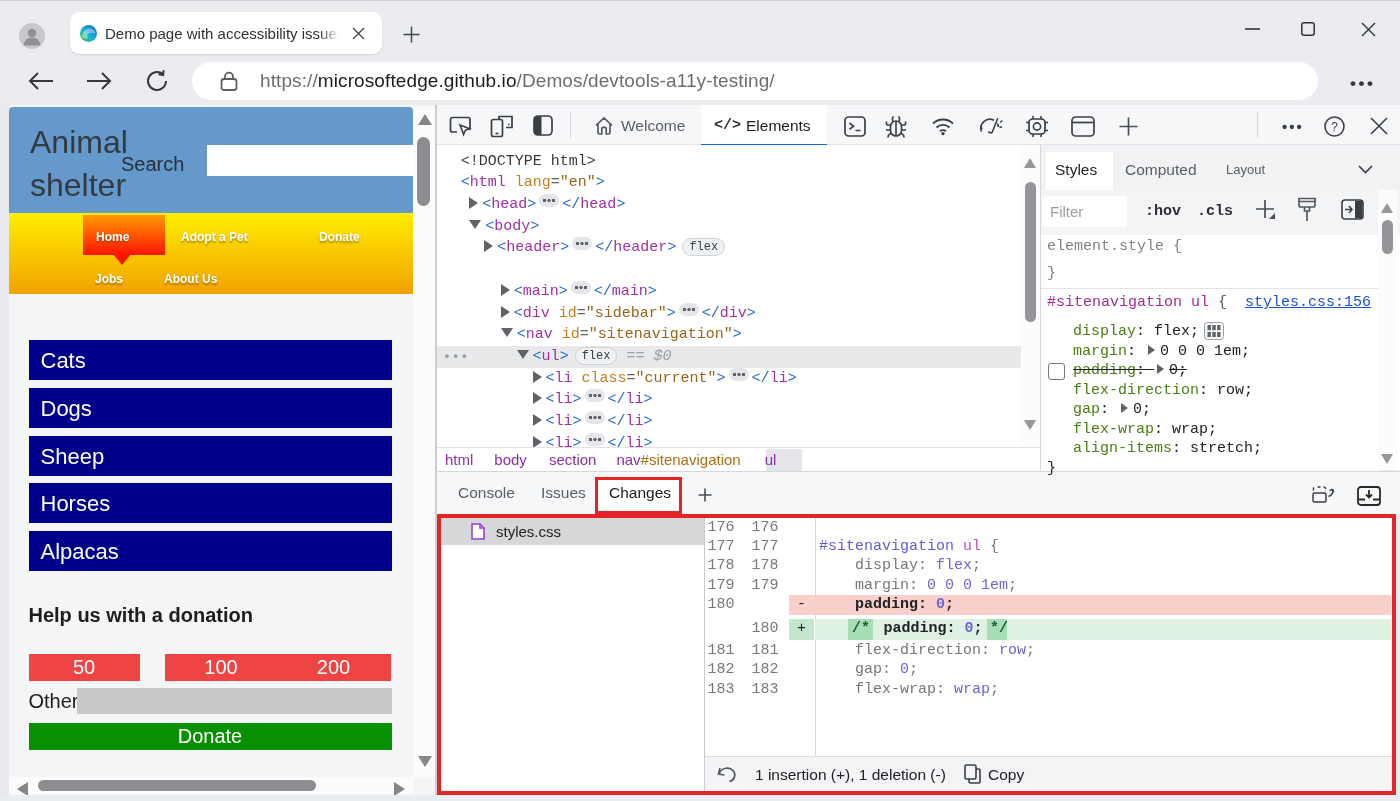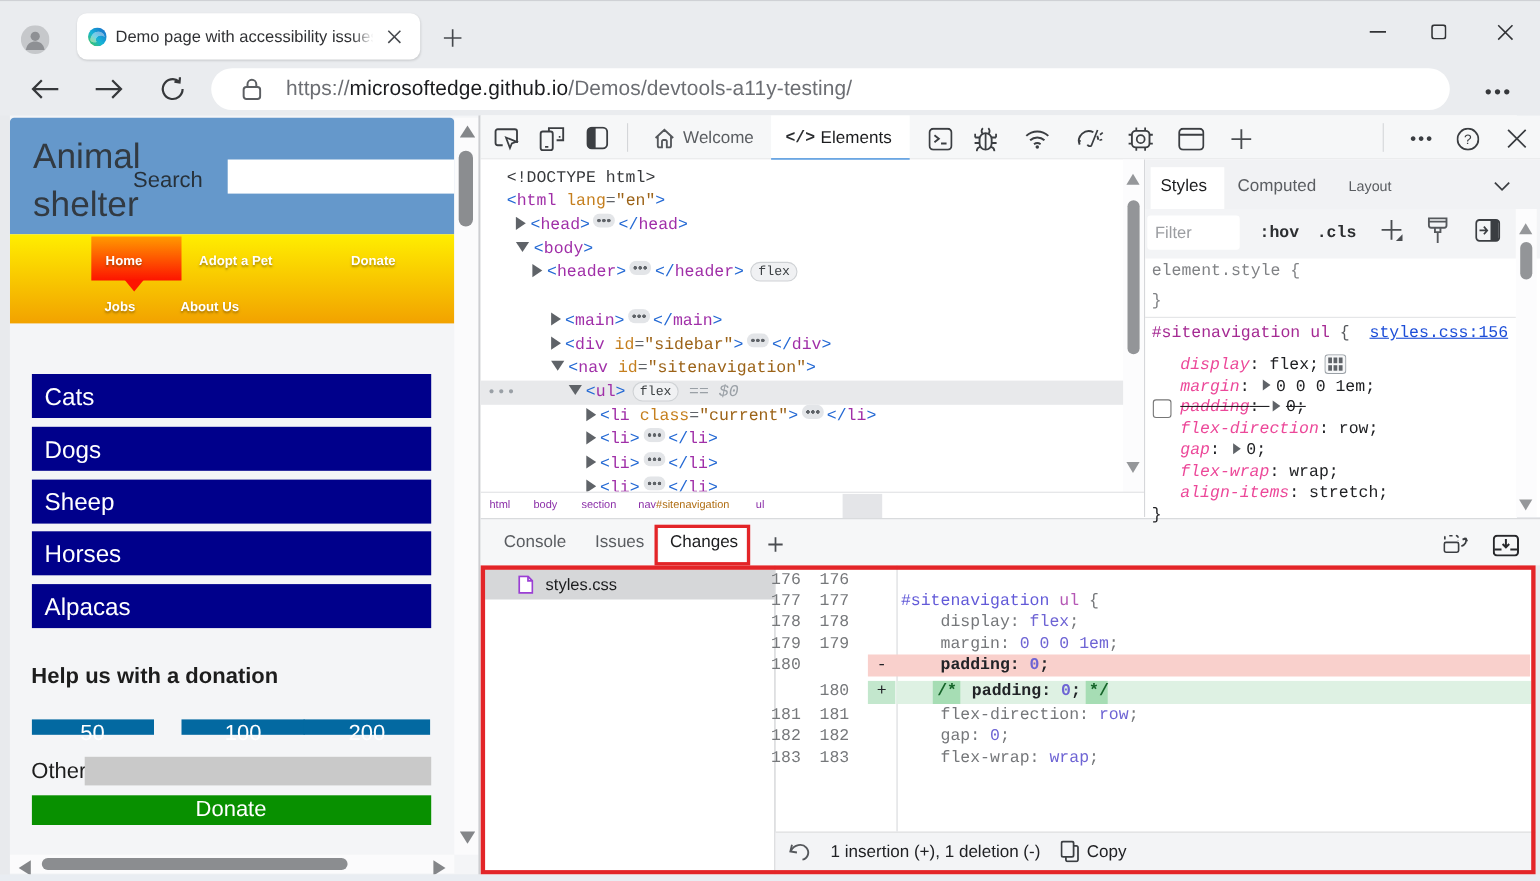--- a/index.html
+++ b/index.html
@@ -21,28 +21,28 @@
 .erow { position:absolute; left:0; width:603px; height:21.7px; line-height:21.7px; white-space:nowrap; }
 .tr { display:inline-block; width:0; height:0; border-top:6px solid transparent; border-bottom:6px solid transparent; border-left:9px solid #5f6368; margin-right:4px; vertical-align:-1px; }
 .td { display:inline-block; width:0; height:0; border-left:6px solid transparent; border-right:6px solid transparent; border-top:9px solid #5f6368; margin-right:4px; vertical-align:1px; }
 .b { color:#2469d4; } .t { color:#a02fa8; } .an { color:#c57f1e; } .av { color:#9c6318; }
 .gray { color:#9aa0a6; }
 .pill { display:inline-block; width:20px; height:13px; background:#e3e5e8; border-radius:7px; margin:0 3px; vertical-align:1px;
   background-image:radial-gradient(circle at 5.5px 6.5px,#5f6368 1.4px,transparent 1.9px),radial-gradient(circle at 10px 6.5px,#5f6368 1.4px,transparent 1.9px),radial-gradient(circle at 14.5px 6.5px,#5f6368 1.4px,transparent 1.9px); }
 .badge { display:inline-block; height:18px; line-height:16.5px; padding:0 6px; background:#f0f1f3; border:1px solid #cfd2d5; border-radius:9px; font-size:12px; color:#3c4043; margin-left:6px; vertical-align:1px; }
 
 .crow { position:absolute; left:266.5px; width:688px; height:19.4px; line-height:19.4px; white-space:nowrap; font-family:"Liberation Mono",monospace; font-size:15px; color:#75777a; }
-.ln { position:absolute; top:0; width:40px; text-align:left; color:#76787b; }
+.ln { position:absolute; top:0; width:40px; text-align:center; color:#76787b; }
 .vio { color:#6e64d4; }
 
 .srow { position:absolute; left:6px; width:350px; height:19.5px; line-height:19.5px; white-space:nowrap; font-family:"Liberation Mono",monospace; font-size:15px; color:#202124; }
-.pn { color:#ec4899;font-style:italic; }
+.pn { color:#4d7c0f; }
 .exp { display:inline-block; width:0; height:0; border-top:5px solid transparent; border-bottom:5px solid transparent; border-left:7px solid #5f6368; margin:0 5px 0 3px; }
 .sbtn { left:19.5px; width:363px; height:40px; background:#00008b; color:#fff; font-size:22px; line-height:41px; padding-left:12px; }
-.dbtn { top:549px; height:14px; background:#0369a1; color:#fff; font-size:20px; text-align:center; line-height:27px; }
+.dbtn { top:549px; height:27px; background:#ef4444; color:#fff; font-size:20px; text-align:center; line-height:27px; }
 </style>
 </head>
 <body>
 <div id="chrome">
 
   <svg class="abs" style="left:19px;top:22px" width="26" height="26" viewBox="0 0 26 26">
     <circle cx="13" cy="13" r="13" fill="#c6c8cb"></circle>
     <circle cx="13" cy="10" r="4.2" fill="#8e9094"></circle>
     <path d="M4.5 22.5 C5.5 16.5 9 14.8 13 14.8 C17 14.8 20.5 16.5 21.5 22.5 Z" fill="#8e9094"></path>
   </svg>
@@ -218,21 +218,21 @@
     <div class="erow" style="top:287.7px;padding-left:95.5px"><span class="tr"></span><span class="b">&lt;</span><span class="t">li</span><span class="b">&gt;</span><span class="pill"></span><span class="b">&lt;/</span><span class="t">li</span><span class="b">&gt;</span></div>
   </div>
 
   <div class="abs" style="left:584px;top:40px;width:19px;height:302px;background:#fcfcfd"></div>
   <div class="abs" style="left:587px;top:53px;width:0;height:0;border-left:6.5px solid transparent;border-right:6.5px solid transparent;border-bottom:10px solid #95979a"></div>
   <div class="abs" style="left:588px;top:77px;width:11px;height:140px;background:#939598;border-radius:6px"></div>
   <div class="abs" style="left:587px;top:315px;width:0;height:0;border-left:6.5px solid transparent;border-right:6.5px solid transparent;border-top:10px solid #95979a"></div>
 
   <div class="abs" style="left:0;top:342px;width:603px;height:24px;background:#fff;border-top:1px solid #e0e1e4"></div>
   <div class="abs" style="left:329px;top:343.5px;width:36px;height:22px;background:#e4e5e8"></div>
-  <div class="abs" style="left:8px;top:345px;font-size:10px;line-height:19px;color:#8b2fa8;white-space:nowrap">html<span style="margin-left:21px">body</span><span style="margin-left:22px">section</span><span style="margin-left:20px">nav<span style="color:#b06e13">#sitenavigation</span></span><span style="margin-left:24px">ul</span></div>
+  <div class="abs" style="left:8px;top:345px;font-size:15px;line-height:19px;color:#8b2fa8;white-space:nowrap">html<span style="margin-left:21px">body</span><span style="margin-left:22px">section</span><span style="margin-left:20px">nav<span style="color:#b06e13">#sitenavigation</span></span><span style="margin-left:24px">ul</span></div>
 
   <div class="abs" style="left:0;top:366px;width:963px;height:43px;background:#f6f7f8;border-top:1px solid #d6d7da"></div>
   <div class="abs" style="left:162px;top:373px;width:79px;height:36px;background:#fff"></div>
   <div class="abs" style="left:21px;top:378px;font-size:15.5px;line-height:19px;color:#5a5d61">Console</div>
   <div class="abs" style="left:104px;top:378px;font-size:15.5px;line-height:19px;color:#5a5d61">Issues</div>
   <div class="abs" style="left:172px;top:378px;font-size:15.5px;line-height:19px;color:#1c1d1f">Changes</div>
   <svg class="abs" style="left:261px;top:383px" width="14" height="14" viewBox="0 0 14 14">
       <path d="M7 0.5 V13.5 M0.5 7 H13.5" stroke="#4a4d51" stroke-width="1.6"></path>
     </svg>
   <svg class="abs" style="left:875px;top:381px" width="25" height="20" viewBox="0 0 25 20">

